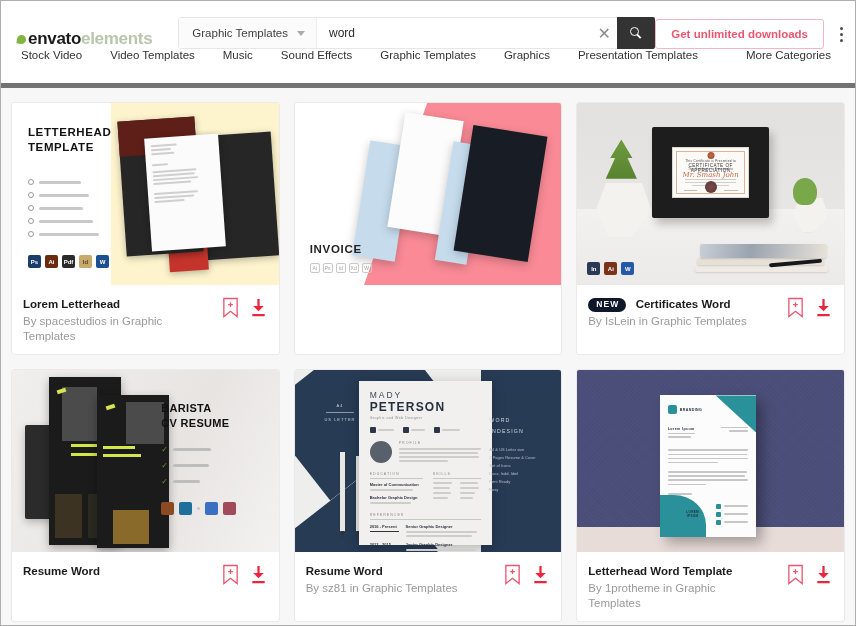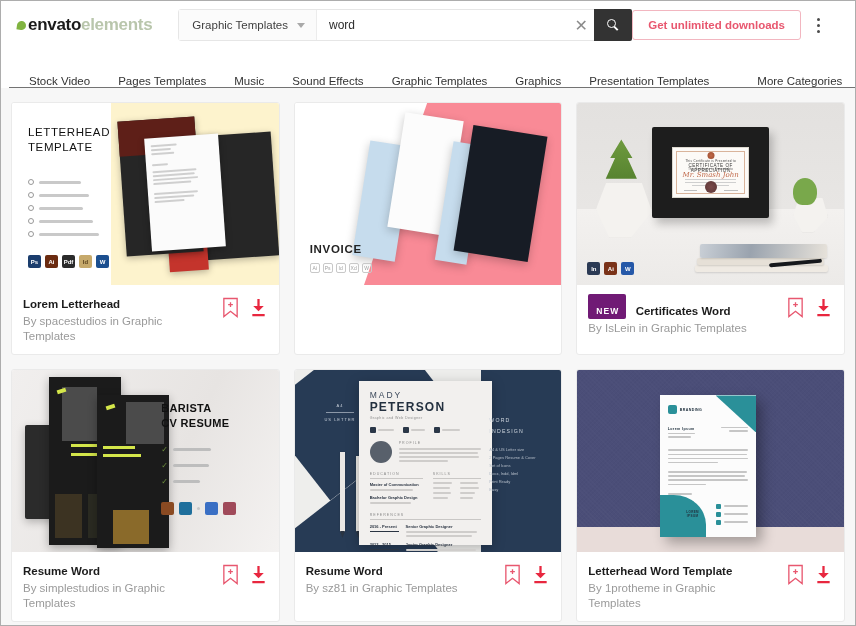--- a/index.html
+++ b/index.html
@@ -14,22 +14,22 @@
     position: relative;
     border: 1px solid #adadad;
     background: #ffffff;
     overflow: hidden;
   }
 
   
   .header {
     height: 48px;
     display: flex;
-    align-items: center;
-    padding: 0 24px 0 16px;
+    align-items: flex-end;
+    padding: 0 1px 0 16px;
     background: #fff;
     position: relative;
     z-index: 5;
   }
   .logo {
     display: flex; align-items: baseline;
     font-size: 17px; font-weight: bold;
     letter-spacing: -0.3px;
     white-space: nowrap;
   }
@@ -132,27 +132,26 @@
     display: flex; flex-direction: column;
     align-items: center; justify-content: center;
     gap: 3px;
     cursor: pointer;
   }
   .kebab span { width: 3px; height: 3px; background: #4b4b4b; border-radius: 50%; }
 
   
   .nav {
     height: 39px;
-    display: flex; align-items: flex-end;
+    display: flex; align-items: flex-start;
     padding: 0 16px;
-    border-bottom: 1px solid #737373;
+    border-bottom: 5px solid #737373;
     background: #fff;
     position: relative;
     z-index: 4;
-    margin-left: 8px;
   }
   .nav-item {
     font-size: 11.5px;
     color: #333333;
     padding: 0 14px;
     cursor: pointer;
     white-space: nowrap;
   }
   .nav-item:first-child { padding-left: 4px; }
   .nav-sep {
@@ -190,27 +189,27 @@
     min-height: 56px;
   }
   .info-text { flex: 1; padding-right: 6px; }
   .card-title {
     font-size: 11.5px; font-weight: bold; color: #1c1c1c;
     line-height: 15px;
     display: inline;
   }
   .badge-new {
     display: inline-block;
-    background: #701a75;
+    background: #0f172a;
     color: #fff;
     font-size: 8.5px;
     font-weight: bold;
     letter-spacing: 1px;
-    padding: 12px 7px 3px 8px;
-    border-radius: 2px;
+    padding: 1px 7px 3px 8px;
+    border-radius: 8px;
     vertical-align: 1px;
     margin-right: 5px;
   }
   .card-author {
     font-size: 11.5px; color: #9a9a9a;
     line-height: 15px;
     margin-top: 2px;
     max-width: 180px;
   }
   .card-actions {
@@ -220,21 +219,21 @@
   .ico-btn { cursor: pointer; width: 19px; height: 21px; display:block; }
 
   
   .t1 { background: #ffffff; display: flex; }
   .t1-left {
     width: 37%;
     padding: 22px 0 0 16px;
     position: relative;
   }
   .t1-h {
-    font-size: 11.5px; font-weight: normal; color: #111;
+    font-size: 11.5px; font-weight: bold; color: #111;
     letter-spacing: 0.6px; line-height: 15px;
   }
   .t1-list { margin-top: 24px; }
   .t1-li { display: flex; align-items: center; gap: 5px; margin-bottom: 7px; }
   .t1-dot {
     width: 6px; height: 6px; border: 1px solid #999; border-radius: 50%;
     flex: none;
   }
   .t1-line { height: 3px; background: #c9c9c9; border-radius: 2px; }
   .t1-apps { display: flex; gap: 4px; margin-top: 18px; }
@@ -426,21 +425,21 @@
       <div class="kebab">
         <span></span>
           <span></span>
           <span></span>
       </div>
     </div>
   </div>
 
   <div class="nav">
     <div class="nav-item">Stock Video</div>
-    <div class="nav-item">Pages Templates</div>
+    <div class="nav-item">Video Templates</div>
     <div class="nav-item">Music</div>
     <div class="nav-item">Sound Effects</div>
     <div class="nav-item">Graphic Templates</div>
     <div class="nav-item">Graphics</div>
     <div class="nav-item">Presentation Templates</div>
     <div class="nav-sep"></div>
     <div class="nav-item">More Categories</div>
   </div>
 
   <div class="content">
@@ -635,21 +634,20 @@
             <span class="app" style="background:#1f6f9c"></span>
             <span style="width:3px;height:3px;background:#c8c8c8;border-radius:50%"></span>
             <span class="app" style="background:#3a6fc4"></span>
             <span class="app" style="background:#a04a5a"></span>
           </div>
         </div>
       </div>
       <div class="card-info">
         <div class="info-text">
           <div class="card-title">Resume Word</div>
-          <div class="card-author">By simplestudios in Graphic Templates</div>
         </div>
         <div class="card-actions">
           <svg class="ico-btn" viewBox="0 0 20 22">
             <path d="M3 1.5h14v19l-7-5.5-7 5.5z" fill="none" stroke="#e8576f" stroke-width="1.4"></path>
             <path d="M10 5.5v5M7.5 8h5" stroke="#e8576f" stroke-width="1.4"></path>
           </svg>
           <svg class="ico-btn" viewBox="0 0 20 22">
             <path d="M10 2v10" stroke="#e8273f" stroke-width="2.4"></path>
             <path d="M4.5 9.5L10 15l5.5-5.5z" fill="#e8273f"></path>
             <path d="M3.5 19h13" stroke="#e8273f" stroke-width="2.2"></path>

